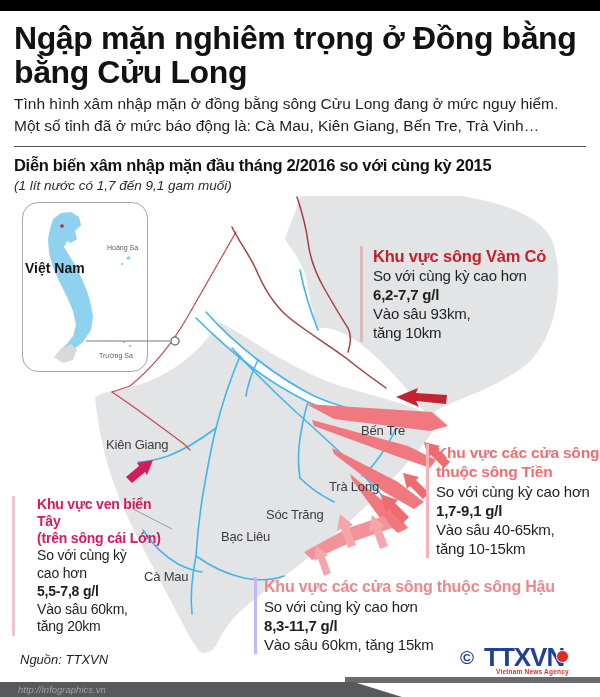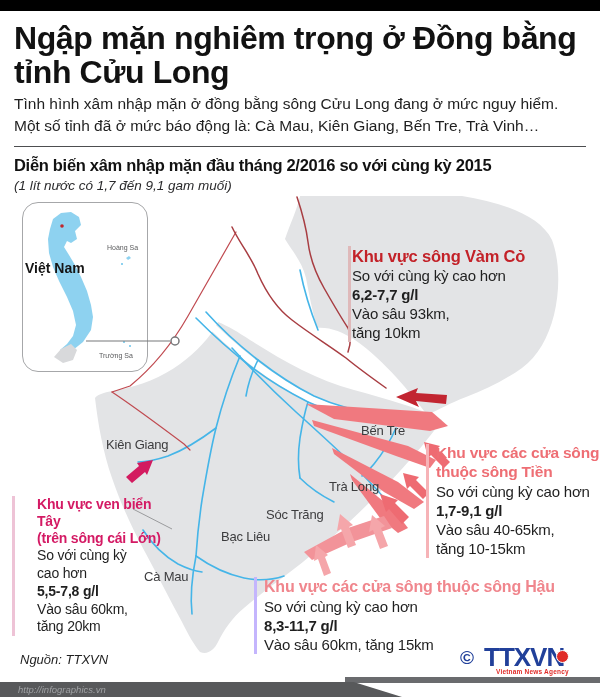--- a/index.html
+++ b/index.html
@@ -21,21 +21,21 @@
   .inset-isl1{position:absolute;left:84px;top:41px;font-size:7px;color:#5a5b5d;}
   .inset-isl2{position:absolute;left:76px;top:149px;font-size:7px;color:#5a5b5d;}
 
   .mapsvg{position:absolute;left:0;top:195px;width:600px;height:462px;z-index:2;pointer-events:none;}
 
   .map-label{position:absolute;z-index:3;font-size:13px;color:#3c3c3e;letter-spacing:-0.2px;}
 
   .callout{position:absolute;z-index:4;line-height:1.27;font-size:15px;color:#1f1f1f;letter-spacing:-0.2px;}
   .callout .t{font-weight:bold;font-size:16px;line-height:1.22;}
   .callout .v{font-weight:bold;}
-  .co-vamco{left:348px;top:246px;width:200px;border-left:3px solid #dfb9ba;padding-left:1px;}
+  .co-vamco{left:360px;top:246px;width:200px;border-left:3px solid #dfb9ba;padding-left:10px;}
   .co-vamco .t{color:#c32128;font-size:16.5px;}
   .co-tien{left:426px;top:444px;width:168px;border-left:3px solid #f6b3b7;padding-left:7px;}
   .co-tien .t{color:#ee6e74;font-size:15.5px;}
   .co-hau{left:254px;top:577px;width:320px;border-left:3px solid #c4b5fd;padding-left:7px;}
   .co-hau .t{color:#f0868d;}
   .co-tay{left:12px;top:496px;width:140px;border-left:3px solid #eec3d6;padding-left:22px;font-size:14px;}
   .co-tay .t{color:#d41a64;font-size:14px;}
 
   .src{position:absolute;left:20px;top:652px;font-size:13px;font-style:italic;color:#1f1f1f;z-index:4;}
   .logo{position:absolute;left:460px;top:642px;width:132px;height:32px;z-index:4;}
@@ -51,21 +51,21 @@
   .urlbar span{display:block;padding-left:18px;line-height:15px;font-size:9.5px;font-style:italic;color:#9fa1a4;}
 </style>
 </head>
 <body>
 
 <div class="page">
   <div class="topbar"></div>
 
   <div class="title">
     <span>Ngập mặn nghiêm trọng ở Đồng bằng</span><br>
-    <span>tỉnh Cửu Long</span>
+    <span>bằng Cửu Long</span>
   </div>
 
   <div class="intro">Tình hình xâm nhập mặn ở đồng bằng sông Cửu Long đang ở mức nguy hiểm. Một số tỉnh đã ở mức báo động là: Cà Mau, Kiên Giang, Bến Tre, Trà Vinh…</div>
   <div class="rule"></div>
 
   <div class="sec-title">Diễn biến xâm nhập mặn đầu tháng 2/2016 so với cùng kỳ 2015</div>
   <div class="sec-note">(1 lít nước có 1,7 đến 9,1 gam muối)</div>
 
   <div class="inset">
     <svg width="124" height="168" viewBox="0 0 124 168">

